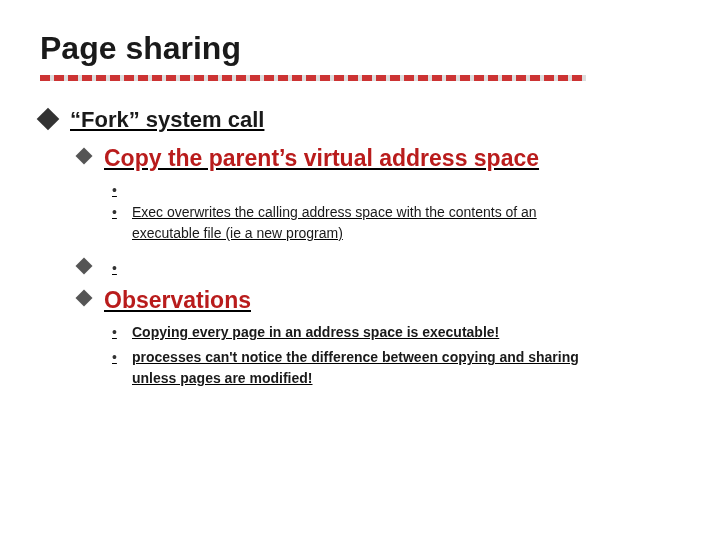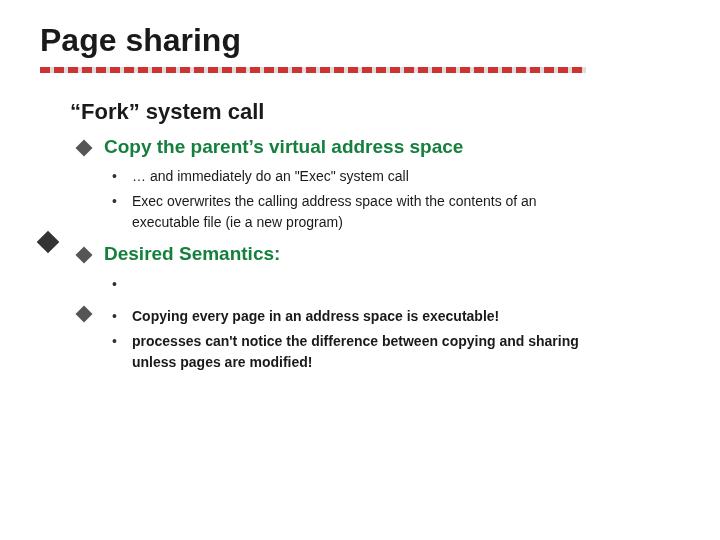--- a/index.html
+++ b/index.html
@@ -12,21 +12,21 @@
       width: 720px;
       height: 540px;
       background: #ffffff;
       font-family: 'Comic Sans MS', 'Chalkboard SE', cursive, sans-serif;
       overflow: hidden;
     }
 
     .slide {
       width: 626px;
       height: 540px;
-      padding: 22px 40px 30px 40px;
+      padding: 30px 40px 30px 40px;
       background: #ffffff;
       position: relative;
     }
 
     .title {
       font-size: 32px;
       font-weight: bold;
       color: #1a1a1a;
       margin-bottom: 8px;
       font-family: 'Comic Sans MS', cursive, sans-serif;
@@ -40,22 +40,23 @@
         #cc3333 10px,
         #dddddd 10px,
         #dddddd 14px
       );
       margin-bottom: 24px;
       width: 100%;
     }
 
     .bullet-l1 {
       display: flex;
-      align-items: center;
+      align-items: flex-start;
       margin-bottom: 16px;
+      text-decoration: underline;
     }
 
     .bullet-l1-marker {
       width: 16px;
       height: 16px;
       min-width: 16px;
       min-height: 16px;
       background: #333;
       margin-top: 6px;
       margin-right: 14px;
@@ -99,23 +100,23 @@
       font-family: 'Comic Sans MS', cursive, sans-serif;
       line-height: 1.5;
       font-weight: normal;
     }
 
     .bullet-l2-text strong {
       font-weight: bold;
     }
 
     .section-label {
-      font-size: 19px;
+      font-size: 23px;
       font-weight: bold;
-      color: #15803d;
+      color: #b91c1c;
       font-family: 'Comic Sans MS', cursive, sans-serif;
       line-height: 1.4;
       margin-bottom: 4px;
     }
 
     .diamond-marker {
       width: 12px;
       height: 12px;
       min-width: 12px;
       min-height: 12px;
@@ -139,45 +140,44 @@
       <div class="bullet-l1-label">“Fork” system call</div>
 
       <div class="sub-list">
         <div class="bullet-l2">
           <div class="diamond-marker"></div>
           <div style="flex:1">
             <div class="section-label">Copy the parent’s virtual address space</div>
             <div class="sub-list">
               <div class="bullet-l2">
                 <span class="bullet-l2-marker">•</span>
-                <span class="bullet-l2-text">… and immediately do an "Exec" system call</span>
               </div>
               <div class="bullet-l2">
                 <span class="bullet-l2-marker">•</span>
                 <span class="bullet-l2-text">Exec overwrites the calling address space with the contents of an executable file (ie a new program)</span>
               </div>
             </div>
           </div>
         </div>
 
         <div class="bullet-l2">
           <div class="diamond-marker"></div>
           <div style="flex:1">
-            <div class="section-label">Desired Semantics:</div>
             <div class="sub-list">
               <div class="bullet-l2">
                 <span class="bullet-l2-marker">•</span>
               </div>
             </div>
           </div>
         </div>
 
         <div class="bullet-l2">
           <div class="diamond-marker"></div>
           <div style="flex:1">
+            <div class="section-label">Observations</div>
             <div class="sub-list">
               <div class="bullet-l2">
                 <span class="bullet-l2-marker">•</span>
                 <span class="bullet-l2-text"><strong>Copying every page in an address space is executable!</strong></span>
               </div>
               <div class="bullet-l2">
                 <span class="bullet-l2-marker">•</span>
                 <span class="bullet-l2-text"><strong>processes can't notice the difference between copying and sharing unless pages are modified!</strong></span>
               </div>
             </div>

